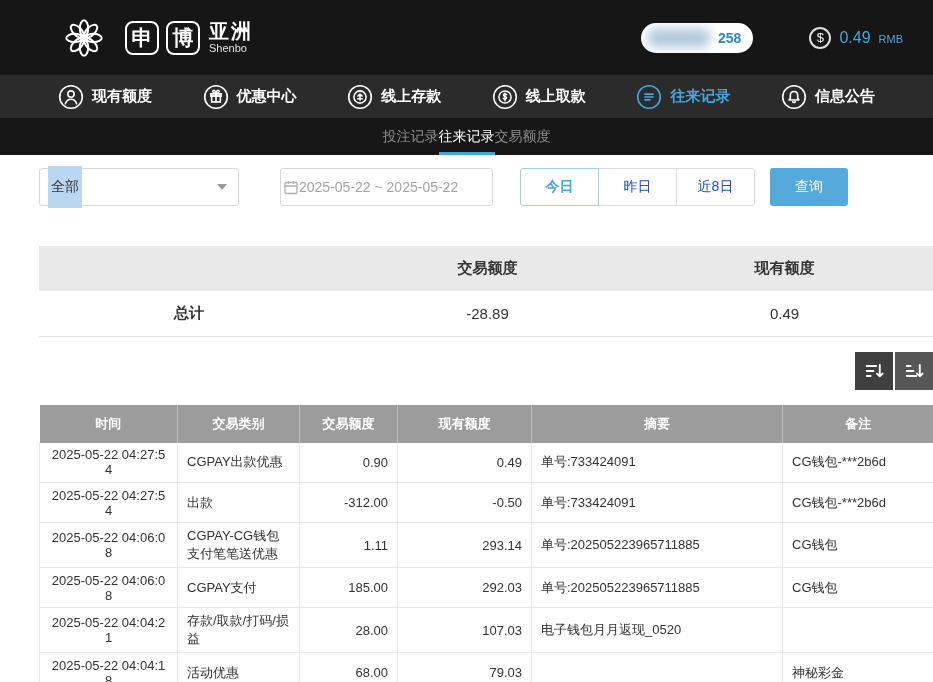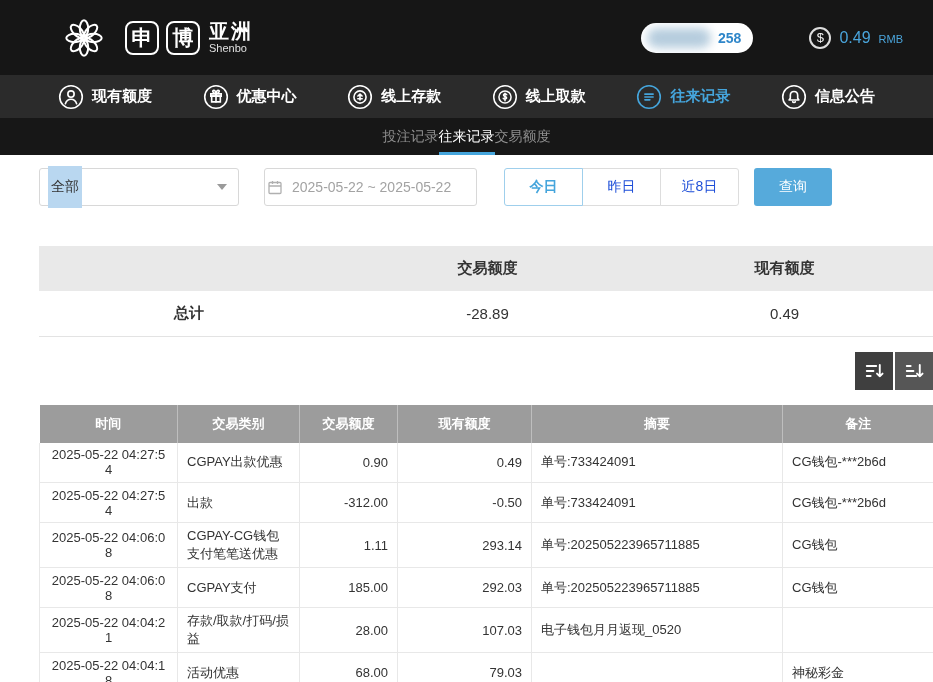--- a/index.html
+++ b/index.html
@@ -48,21 +48,21 @@
 
   
   .filters { display:flex; align-items:center; margin:13px 0 0 39px; }
   .select-box { width:200px; height:38px; border:1px solid #d8d8d8; border-radius:3px;
     display:flex; align-items:center; justify-content:space-between;
     padding:0 11px 0 8px; cursor:pointer; background:#fff; }
   .select-value { background:#b9d7f0; font-size:14px; padding:12px 3px; }
   .caret { width:0; height:0; border-left:5px solid transparent;
     border-right:5px solid transparent; border-top:6px solid #9a9a9a; }
   .date-box { width:213px; height:38px; border:1px solid #d8d8d8; border-radius:3px;
-    display:flex; align-items:center; gap:9px; padding:0 2px; margin-left:25px;
+    display:flex; align-items:center; padding:0 2px; margin-left:41px;
     color:#a3a3a3; font-size:14px; cursor:pointer; background:#fff; }
   .qgroup { display:flex; margin-left:10px; }
   .qbtn { width:79px; height:38px; background:#fff; border:1px solid #ddd; color:#1d4ed8;
     font-size:14px; margin-left:-1px; cursor:pointer; font-family:inherit; }
   .qbtn:first-child { margin-left:17px; border-radius:3px 0 0 3px;font-weight:bold; }
   .qbtn:last-child { border-radius:0 3px 3px 0; }
   .qbtn.active { color:#45a5dc; border-color:#9fcfec; position:relative; z-index:1; }
   .search-btn { width:78px; height:38px; background:#56aadb; color:#fff; border:none;
     border-radius:3px; font-size:14px; margin-left:15px; cursor:pointer; font-family:inherit; }
 

